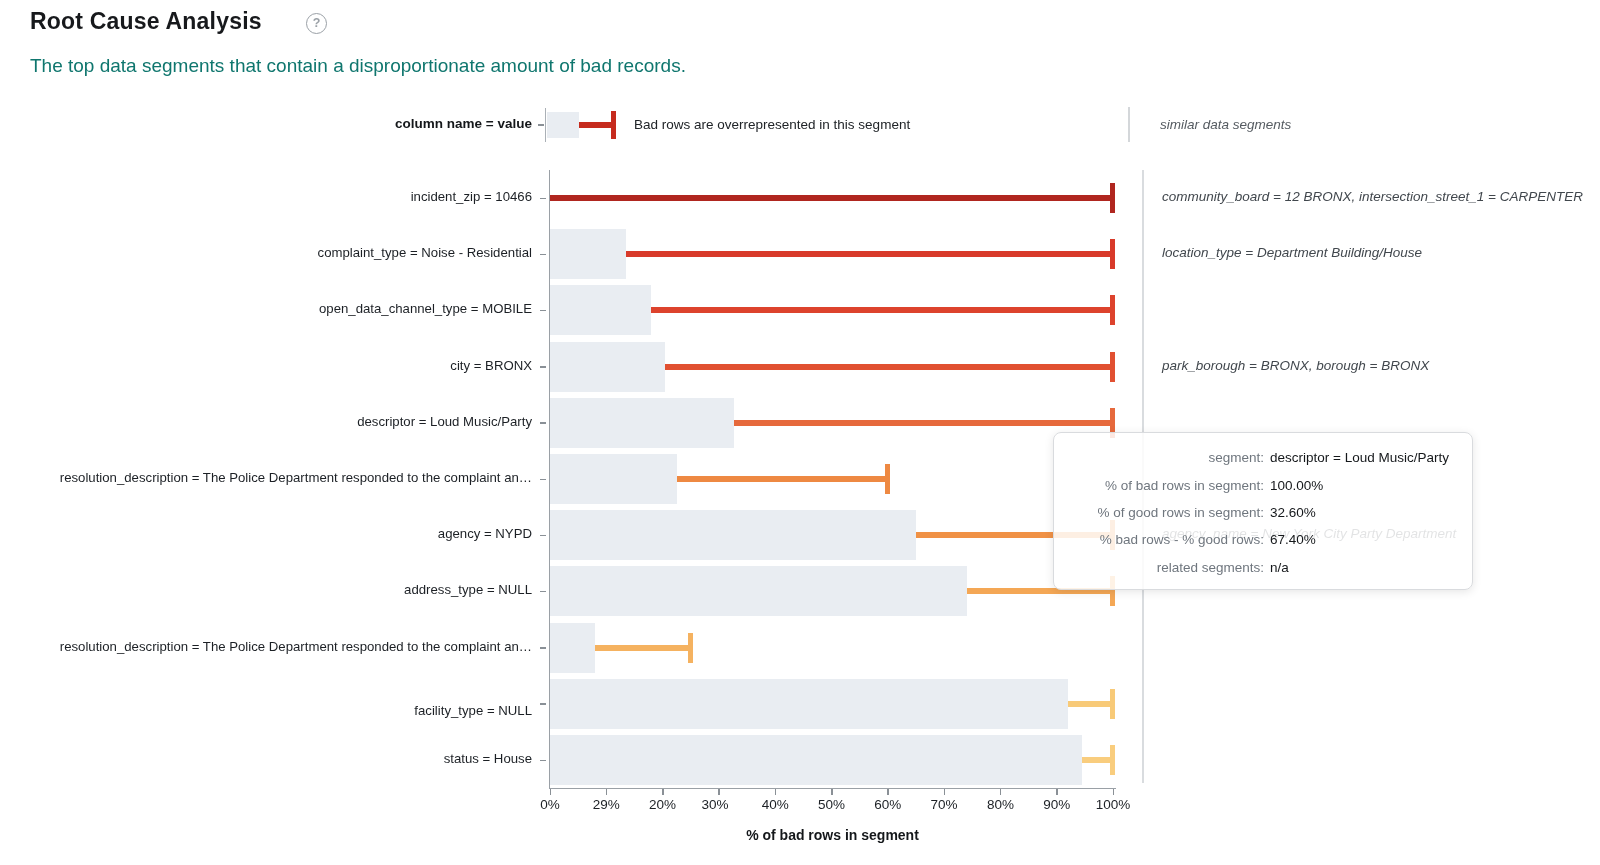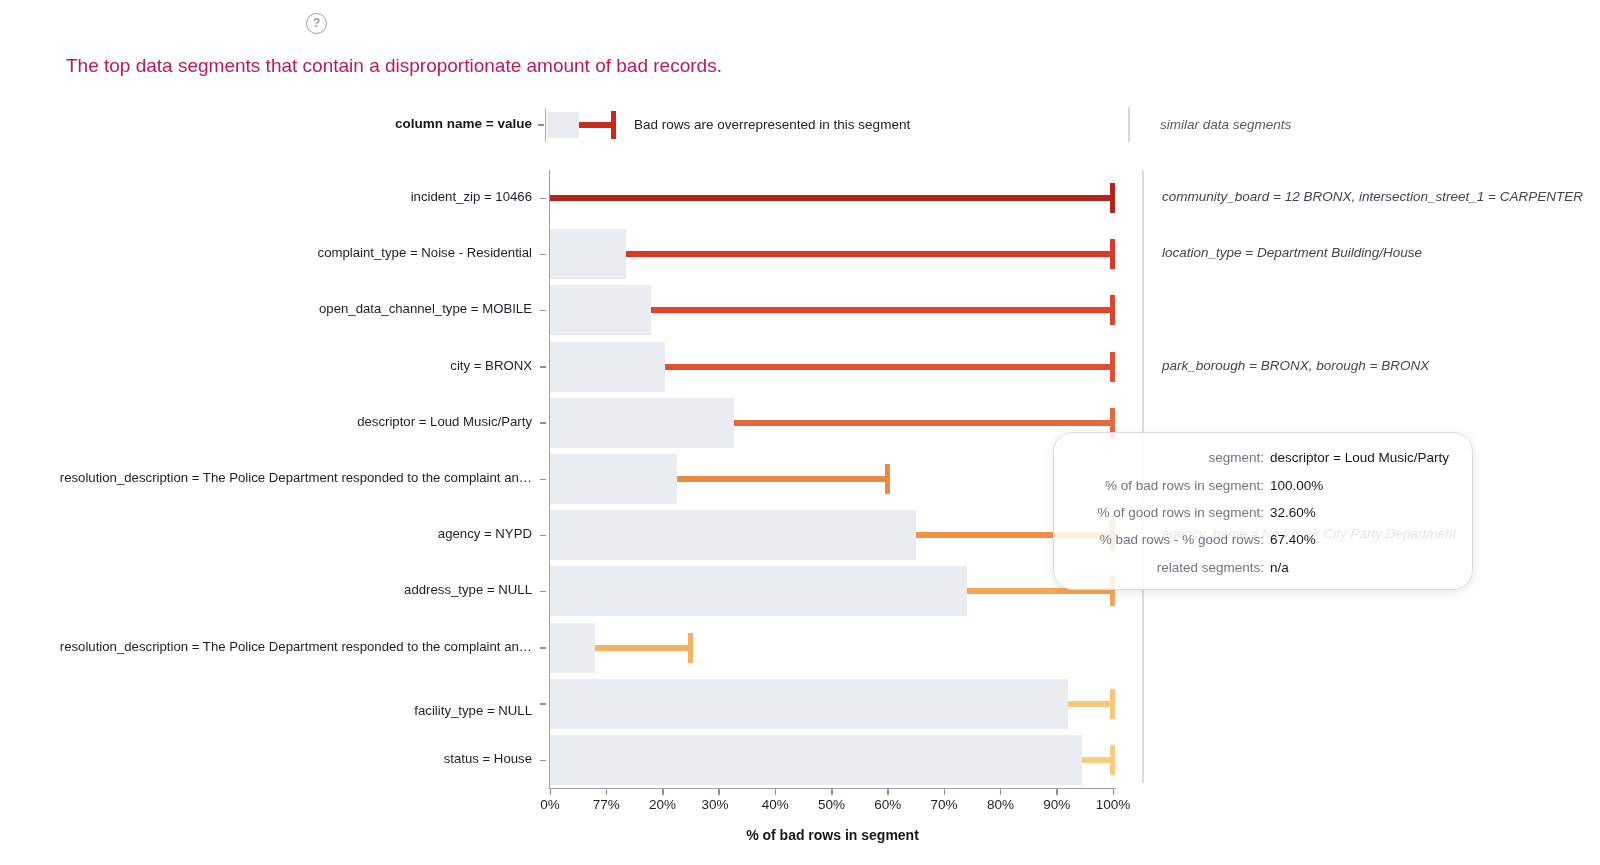--- a/index.html
+++ b/index.html
@@ -4,21 +4,21 @@
 <style>
   html,body{margin:0;padding:0;background:#fff;}
   #stage{
     position:relative;width:1600px;height:865px;background:#ffffff;
     font-family:"Liberation Sans",sans-serif;overflow:hidden;
   }
   .abs{position:absolute;}
   #page-title{left:30px;top:8px;font-size:23px;font-weight:600;color:#17191c;letter-spacing:.2px;}
   #help-icon{left:306px;top:13px;width:19px;height:19px;border:1.6px solid #9aa0a6;border-radius:50%;
     color:#9aa0a6;font-size:12.5px;font-weight:600;text-align:center;line-height:19px;}
-  #page-subtitle{left:30px;top:55px;font-size:19px;color:#be185d;margin-left:36px;}
+  #page-subtitle{left:30px;top:55px;font-size:19px;color:#0f766e;}
   
   .legend-label{left:0;top:116px;width:532px;text-align:right;font-size:13.5px;font-weight:700;color:#14171a;white-space:nowrap;}
   .legend-tickdash{left:538px;top:124px;width:6px;height:1.5px;background:#8a9096;}
   .legend-axisline{left:545px;top:108px;width:1.3px;height:34px;background:#aab0b6;}
   .legend-bar{left:547px;top:112px;width:32px;height:26px;background:#e9edf2;}
   .legend-whisker{left:579px;top:122px;width:34px;height:5.5px;background:#c62b1e;}
   .legend-cap{left:611px;top:111px;width:5px;height:28px;background:#c62b1e;}
   .legend-caption{left:634px;top:117px;font-size:13.5px;color:#202428;}
   
   #similar-header-divider{left:1128px;top:107px;width:1.5px;height:35px;background:#d4d7da;}
@@ -32,32 +32,33 @@
   .whisker-cap{position:absolute;width:5px;height:30px;}
   .similar-label{position:absolute;left:1162px;font-size:13.5px;font-style:italic;color:#41474d;white-space:nowrap;}
   #y-axis-line{left:549px;top:170px;width:1.3px;height:619px;background:#9aa0a6;}
   #x-axis-line{left:549px;top:788px;width:567px;height:1.3px;background:#9aa0a6;}
   .xtick{position:absolute;top:789px;width:1.5px;height:6px;background:#8a9096;}
   .xtick-label{position:absolute;top:797px;transform:translateX(-50%);font-size:13.5px;color:#1c2025;white-space:nowrap;}
   #x-axis-title{left:550px;top:827px;width:565px;text-align:center;font-size:14px;font-weight:700;color:#14171a;}
   
   #tooltip{
     left:1053px;top:432px;width:420px;height:158px;box-sizing:border-box;
-    background:rgba(255,255,255,0.85);border:1px solid #d9dbde;border-radius:20px;
+    background:rgba(255,255,255,0.85);border:1px solid #d9dbde;border-radius:8px;
     box-shadow:0 2px 10px rgba(0,0,0,0.10);z-index:10;padding-top:11px;
   }
   .trow{display:flex;height:27.4px;align-items:center;font-size:13.5px;}
   .tlabel{width:210px;text-align:right;color:#6f767e;padding-right:6px;white-space:nowrap;}
   .tvalue{color:#15181b;white-space:nowrap;}
 </style>
 </head>
 <body>
 
 <div id="stage">
 
+  <div class="abs" id="page-title">Root Cause Analysis</div>
   <div class="abs" id="help-icon">?</div>
   <div class="abs" id="page-subtitle">The top data segments that contain a disproportionate amount of bad records.</div>
 
   <div class="abs legend-label">column name = value</div>
   <div class="abs legend-tickdash"></div>
   <div class="abs legend-axisline"></div>
   <div class="abs legend-bar"></div>
   <div class="abs legend-whisker"></div>
   <div class="abs legend-cap"></div>
   <div class="abs legend-caption">Bad rows are overrepresented in this segment</div>
@@ -125,21 +126,21 @@
       <div class="whisker" style="left: 1067.96px; top: 700.8px; width: 45.04px; background: rgb(248, 202, 120);"></div>
       <div class="whisker-cap" style="left: 1110px; top: 688.8px; background: rgb(248, 202, 120);"></div>
       <div class="row-label" style="top: 751px;">status = House</div>
       <div class="ytick" style="top: 759.5px;"></div>
       <div class="good-bar" style="left: 550px; top: 735px; width: 532.035px; height: 50px; background: rgb(233, 237, 242);"></div>
       <div class="whisker" style="left: 1082.03px; top: 757px; width: 30.965px; background: rgb(249, 205, 126);"></div>
       <div class="whisker-cap" style="left: 1110px; top: 745px; background: rgb(249, 205, 126);"></div>
       <div class="xtick" style="left: 549.5px;"></div>
       <div class="xtick-label" style="left: 550px;">0%</div>
       <div class="xtick" style="left: 605.8px;"></div>
-      <div class="xtick-label" style="left: 606.3px;">77%</div>
+      <div class="xtick-label" style="left: 606.3px;">29%</div>
       <div class="xtick" style="left: 662.1px;"></div>
       <div class="xtick-label" style="left: 662.6px;">20%</div>
       <div class="xtick" style="left: 718.4px;"></div>
       <div class="xtick-label" style="left: 715px;">30%</div>
       <div class="xtick" style="left: 774.7px;"></div>
       <div class="xtick-label" style="left: 775.2px;">40%</div>
       <div class="xtick" style="left: 831px;"></div>
       <div class="xtick-label" style="left: 831.5px;">50%</div>
       <div class="xtick" style="left: 887.3px;"></div>
       <div class="xtick-label" style="left: 887.8px;">60%</div>

